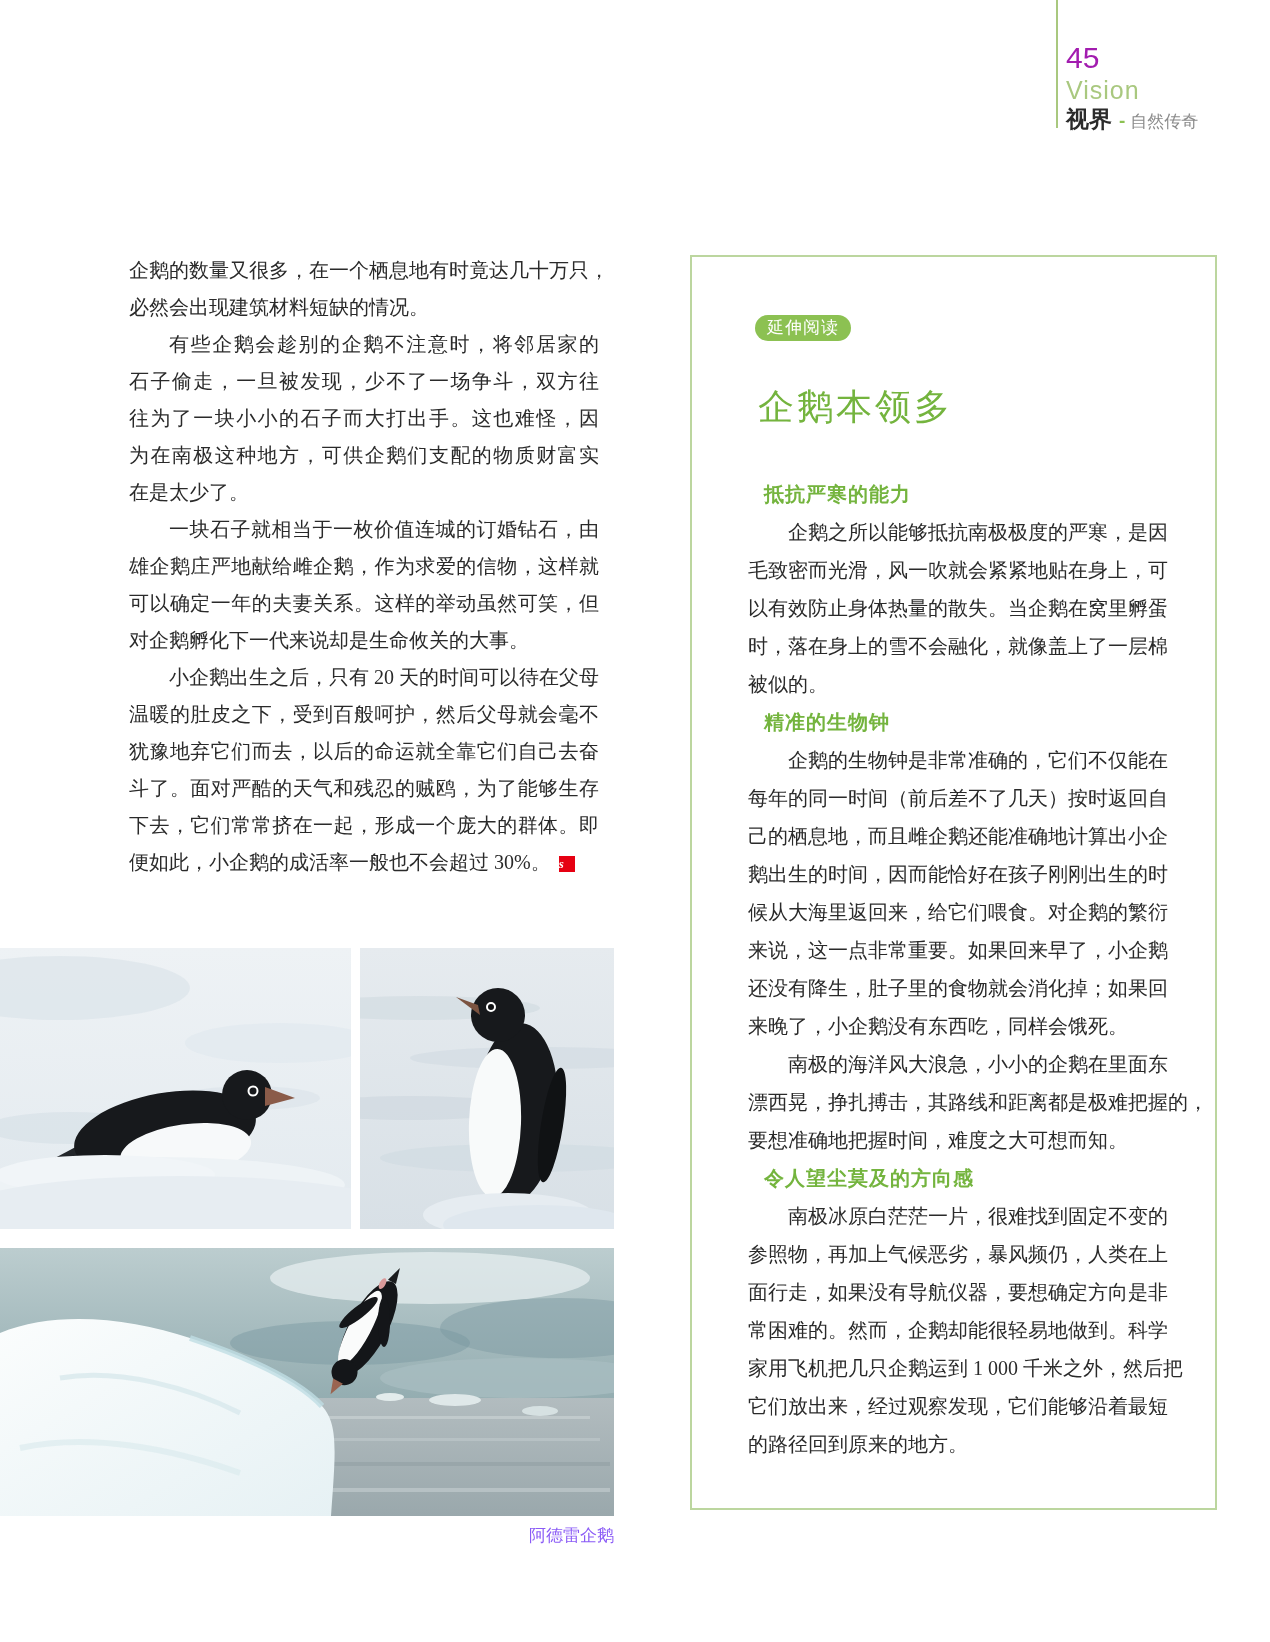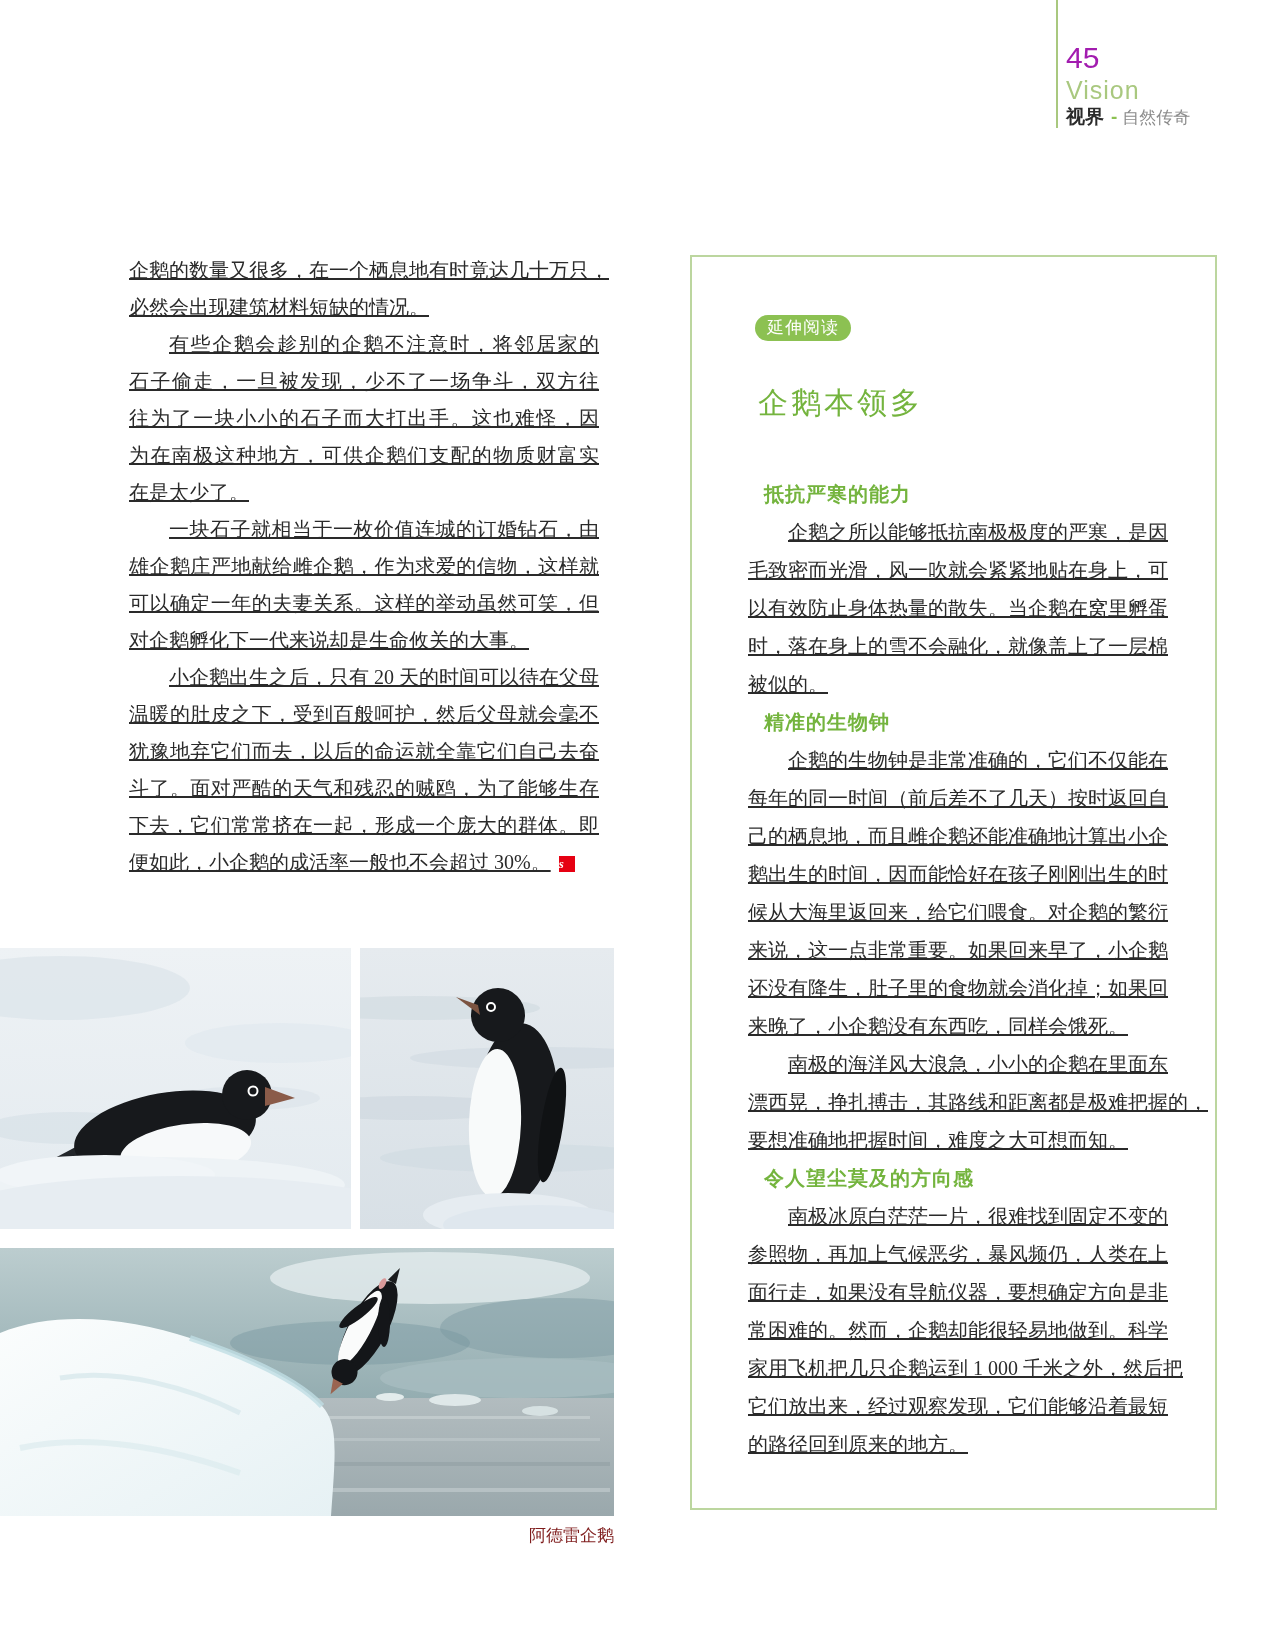--- a/index.html
+++ b/index.html
@@ -17,56 +17,56 @@
   .page{position:absolute;inset:0;background:#fff;}
 
   
   .hdr-rule{position:absolute;left:1056px;top:0;width:2px;height:128px;background:var(--green_header);}
   .hdr-num{position:absolute;left:1066px;top:42px;font-family:"Liberation Sans","DejaVu Sans",sans-serif;
            font-size:30px;line-height:32px;color:#a21caf;}
   .hdr-en{position:absolute;left:1066px;top:78px;font-family:"Liberation Sans","DejaVu Sans",sans-serif;
           font-size:25px;line-height:24px;color:var(--green_header);letter-spacing:1px;}
   .hdr-zh-row{position:absolute;left:1066px;top:104px;white-space:nowrap;
               font-family:"Liberation Sans","DejaVu Sans",sans-serif;}
-  .hdr-zh{font-size:19px;font-weight:bold;color:#2b2b2b;}
+  .hdr-zh{font-size:23px;font-weight:bold;color:#2b2b2b;}
   .hdr-dash{font-size:19px;color:var(--green_badge);margin:0 5px 0 7px;font-weight:bold;}
   .hdr-sub{font-size:17px;color:#8a8a8a;}
 
   
   .left-col{position:absolute;left:129px;top:252px;width:470px;}
   .tline{height:37px;line-height:37px;font-size:20px;color:var(--ink);
-         text-align:justify;text-align-last:justify;text-justify:inter-ideograph;white-space:nowrap;text-decoration:underline;}
+         text-align:justify;text-align-last:justify;text-justify:inter-ideograph;white-space:nowrap;}
   .tline.last{text-align-last:left;}
   .tline.ind{text-indent:2em;}
   .endmark{display:inline-block;width:16px;height:16px;margin-left:8px;vertical-align:1px;
            background:var(--red_endmark);color:#fff;font-family:"Liberation Serif",serif;
            font-style:italic;font-weight:bold;font-size:13px;line-height:16px;text-align:center;}
 
   
   .box{position:absolute;left:690px;top:255px;width:527px;height:1255px;
        border:2px solid var(--green_border);background:#fff;}
   .badge{position:absolute;left:63px;top:58px;background:var(--green_badge);color:#fff;
          font-family:"Liberation Sans","DejaVu Sans",sans-serif;font-size:17px;line-height:26px;
          padding:0 12px;border-radius:13px;letter-spacing:1px;}
-  .box-title{position:absolute;left:66px;top:126px;font-size:30px;font-weight:normal;
+  .box-title{position:absolute;left:66px;top:126px;font-size:36px;font-weight:normal;
              color:var(--green_heading);letter-spacing:3px;
              font-family:"Liberation Sans","DejaVu Sans",sans-serif;}
   .box-body{position:absolute;left:32px;top:218px;width:416px;}
   .box-body .tline{height:38px;line-height:38px;margin-left:24px;}
   .bheading{height:38px;line-height:38px;font-size:20px;color:var(--green_heading);
             text-indent:2em;font-weight:bold;letter-spacing:1px;}
 
   
   .photo{position:absolute;overflow:hidden;background:#e8edf0;}
   .photo svg{display:block;}
   .ph1{left:0;top:948px;width:351px;height:281px;}
   .ph2{left:360px;top:948px;width:254px;height:281px;}
   .ph3{left:0;top:1248px;width:614px;height:268px;}
   .caption{position:absolute;left:0;top:1524px;width:614px;text-align:right;
-           font-family:"Liberation Sans","DejaVu Sans",sans-serif;font-size:17px;color:#7f1d1d;}
+           font-family:"Liberation Sans","DejaVu Sans",sans-serif;font-size:17px;color:#8b5cf6;}
 </style>
 </head>
 <body>
 
 <div class="page">
 
   <div class="hdr-rule"></div>
   <div class="hdr-num">45</div>
   <div class="hdr-en">Vision</div>
   <div class="hdr-zh-row">

